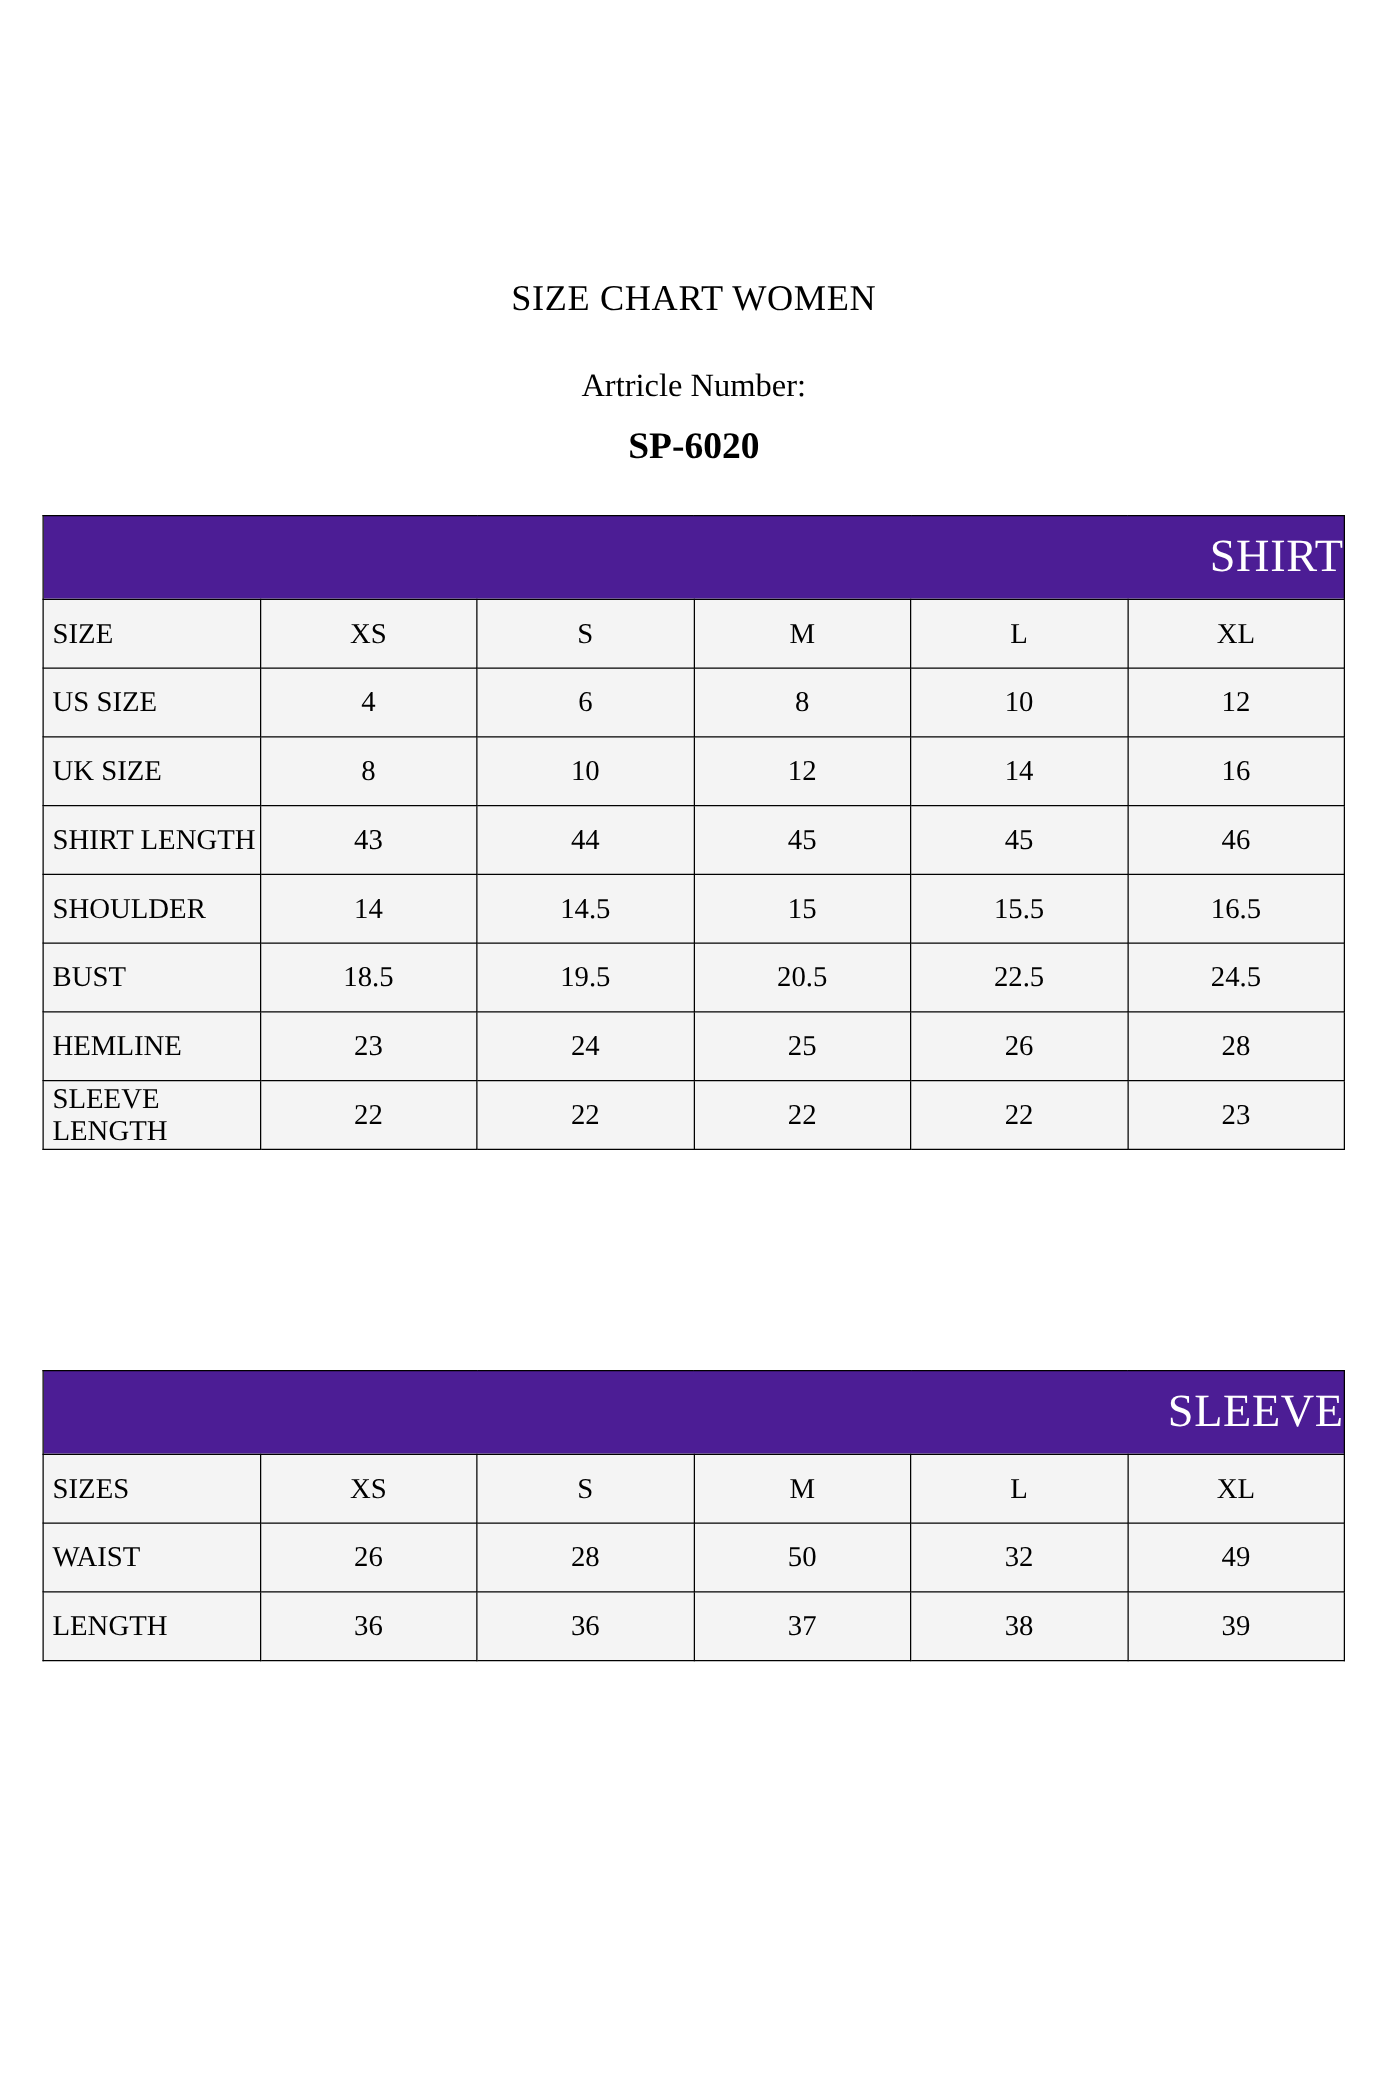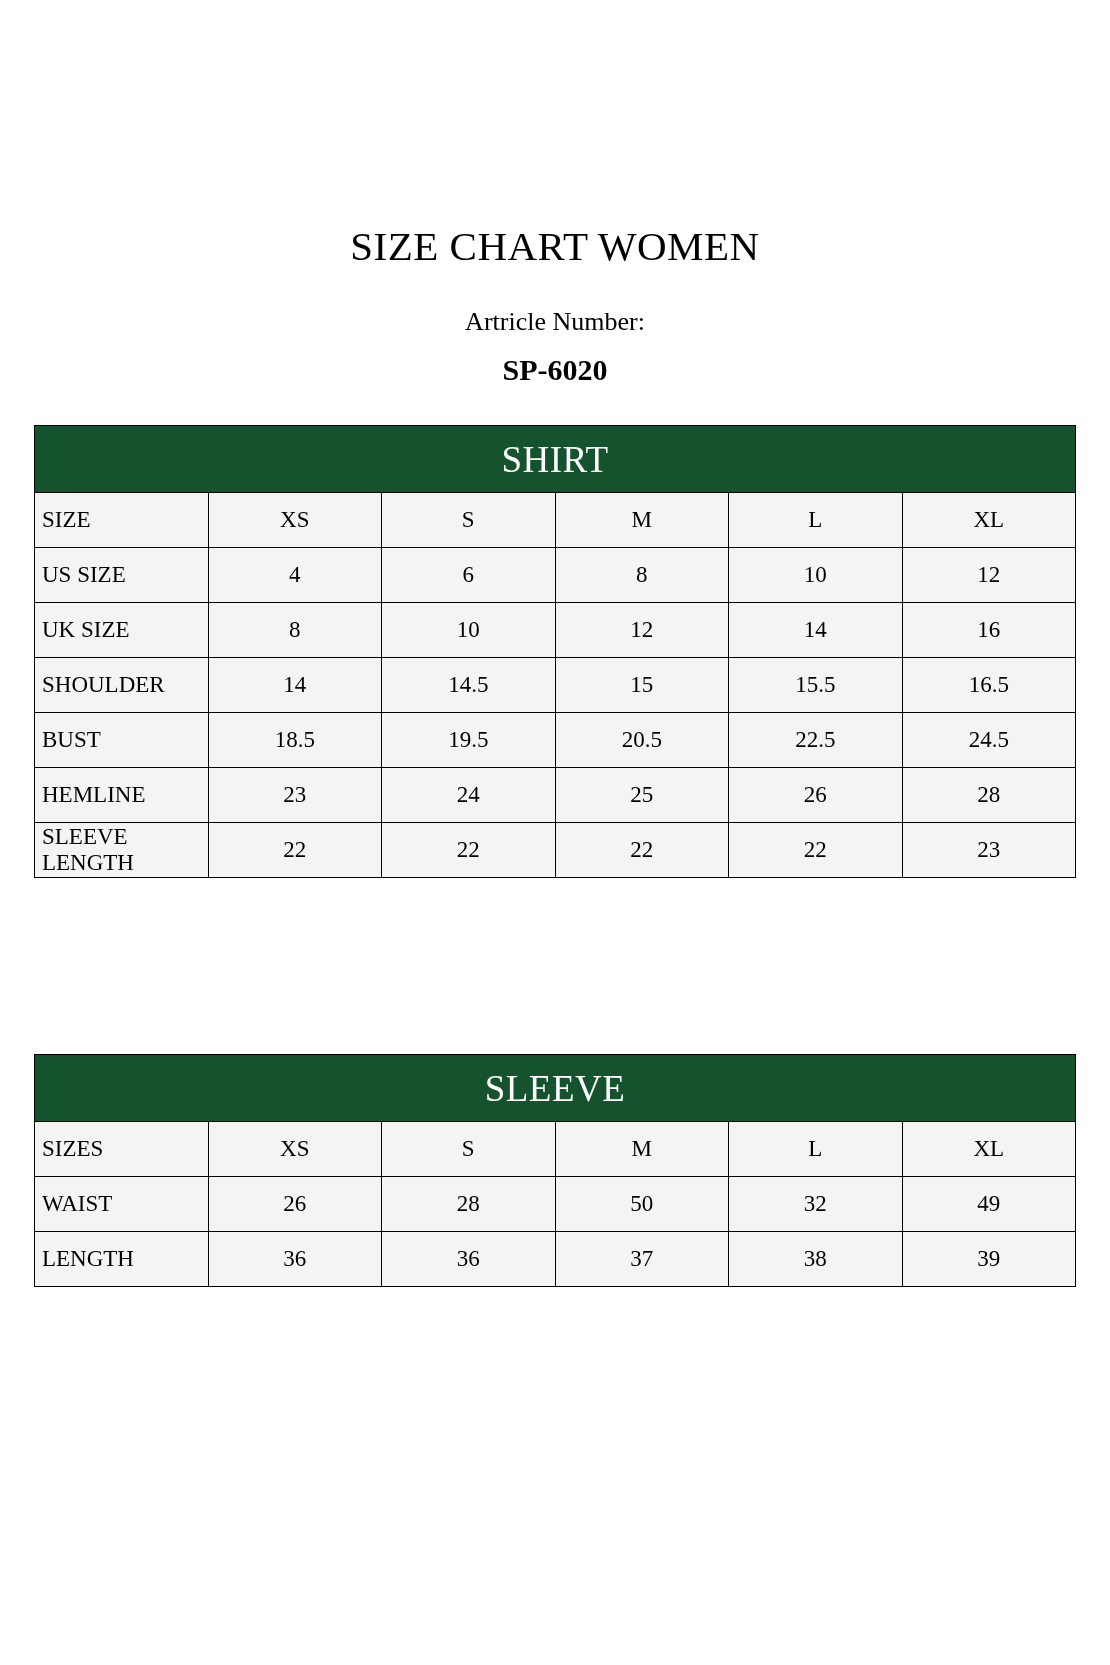--- a/index.html
+++ b/index.html
@@ -17,21 +17,21 @@
   }
   .page {
     width: 1110px;
     height: 1665px;
     box-sizing: border-box;
     padding: 0 26px;
     position: relative;
   }
   .doc-title {
     text-align: center;
-    font-size: 41px;
+    font-size: 29px;
     letter-spacing: 0.5px;
     margin-top: 224px;
     line-height: 1.1;
     font-weight: 400;
   }
   .article-label {
     text-align: center;
     font-size: 26px;
     margin-top: 38px;
     font-weight: 400;
@@ -62,25 +62,25 @@
   table.size-table td.label {
     text-align: left;
     padding-left: 7px;
     width: 322px;
   }
   table.size-table td.bold,
   table.size-table td.label.bold {
     font-weight: normal;
   }
   tr.section-head td {
-    background: #14532d;
+    background: #4c1d95;
     color: #ffffff;
     font-size: 37px;
     height: 66px;
-    text-align: center;
+    text-align: right;
     letter-spacing: 0.5px;
     border: 1.5px solid #000000;
   }
   .shirt-wrap {
     margin-top: 38px;
   }
   .trouser-wrap {
     margin-top: 176px;
   }
   .note {
@@ -124,20 +124,28 @@
 
         <tr>
           <td class="label bold">UK SIZE</td>
           <td class="bold">8</td>
           <td class="bold">10</td>
           <td class="bold">12</td>
           <td class="bold">14</td>
           <td class="bold">16</td>
         </tr>
 
+        <tr>
+          <td class="label">SHIRT LENGTH</td>
+          <td>43</td>
+          <td>44</td>
+          <td>45</td>
+          <td>45</td>
+          <td>46</td>
+        </tr>
 
         <tr>
           <td class="label">SHOULDER</td>
           <td>14</td>
           <td>14.5</td>
           <td>15</td>
           <td>15.5</td>
           <td>16.5</td>
         </tr>
 

